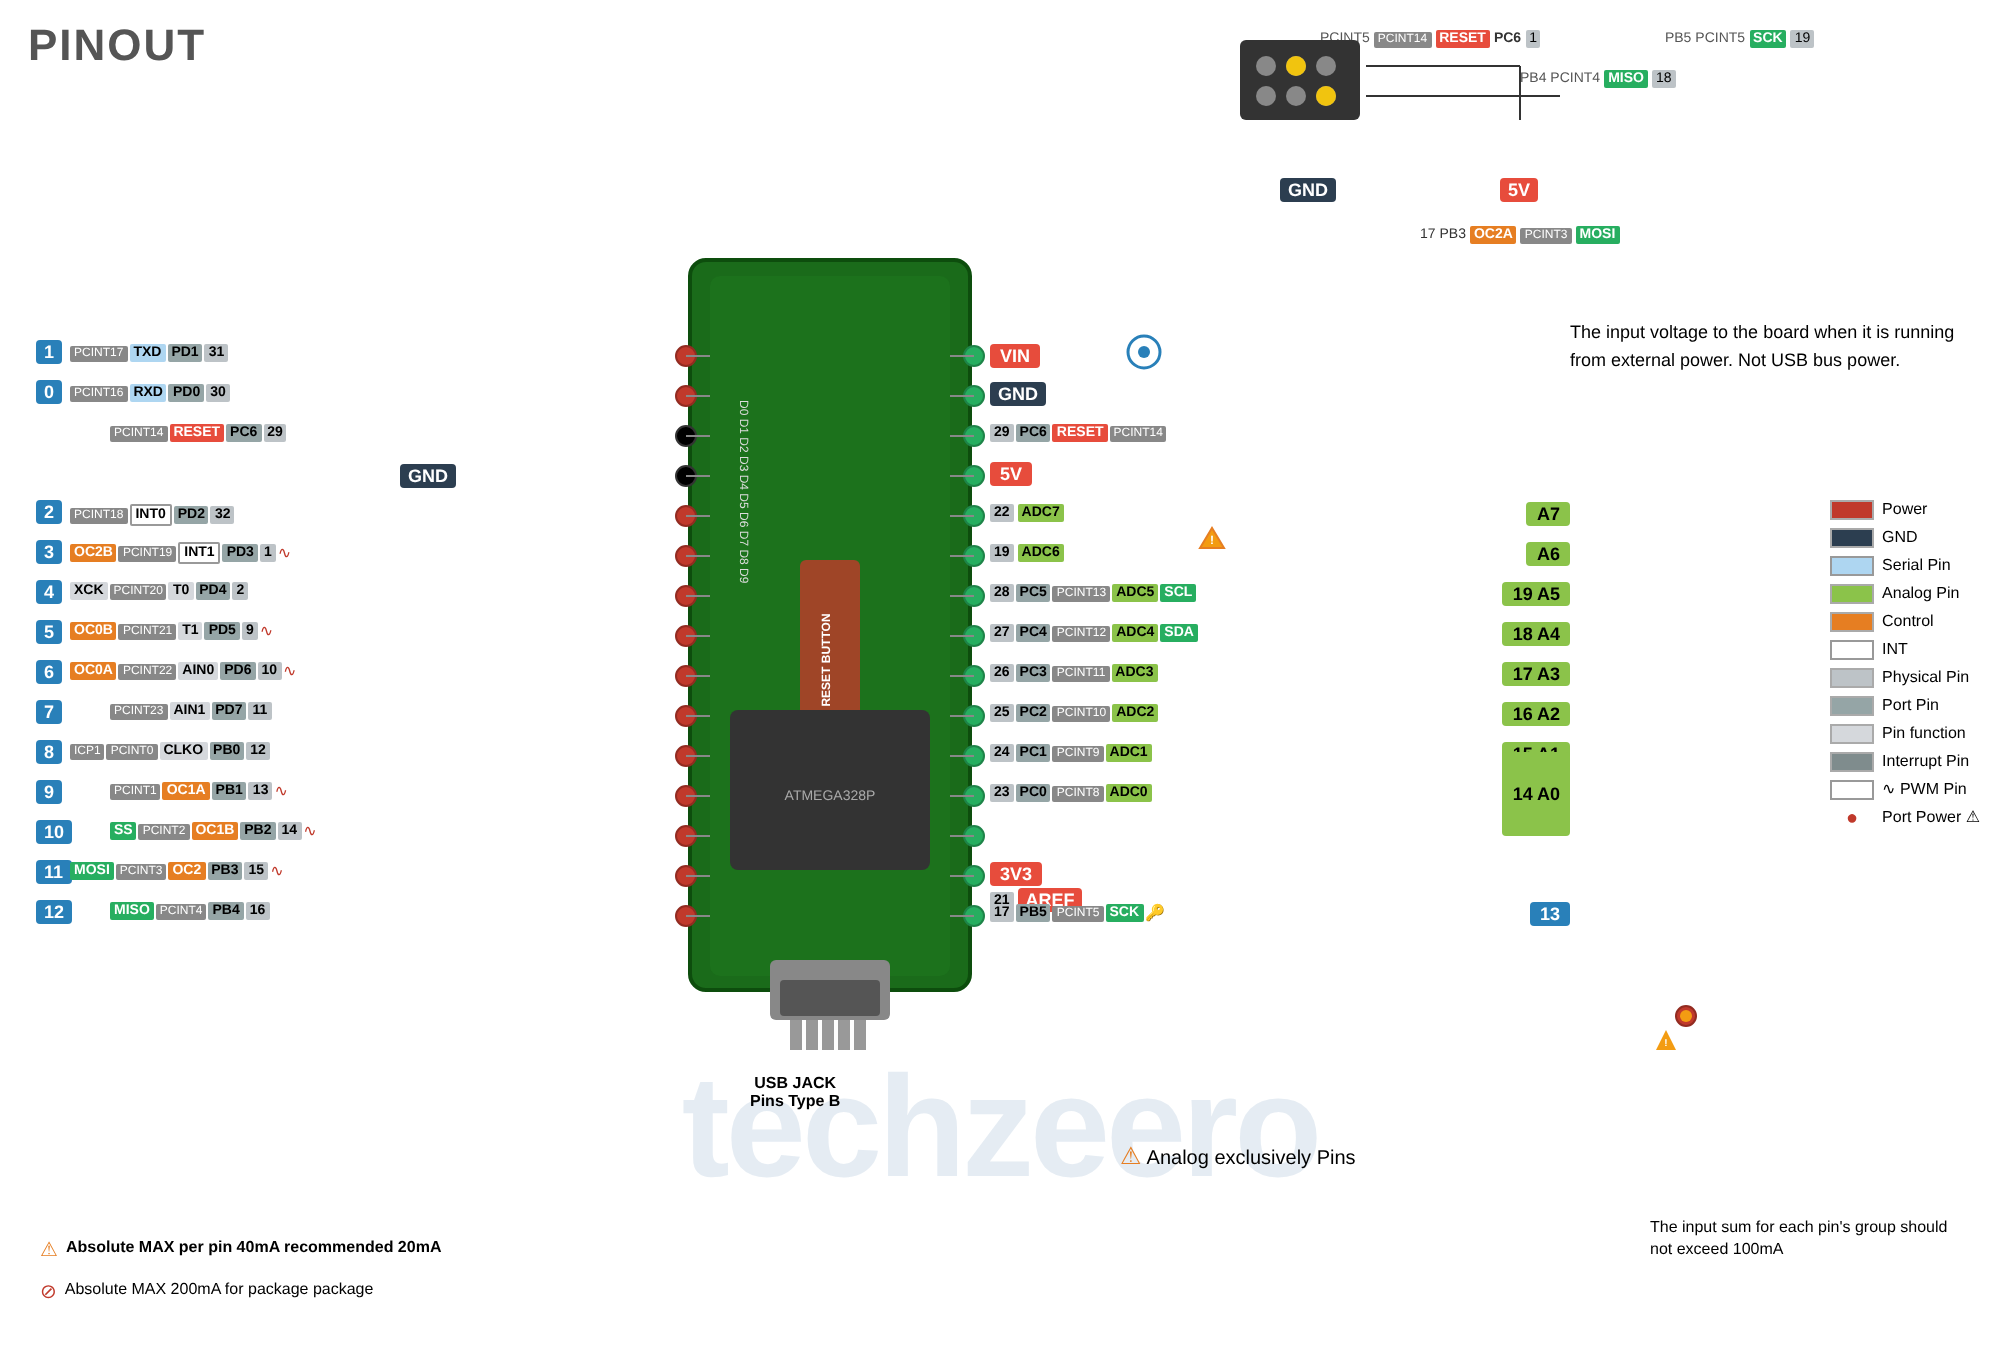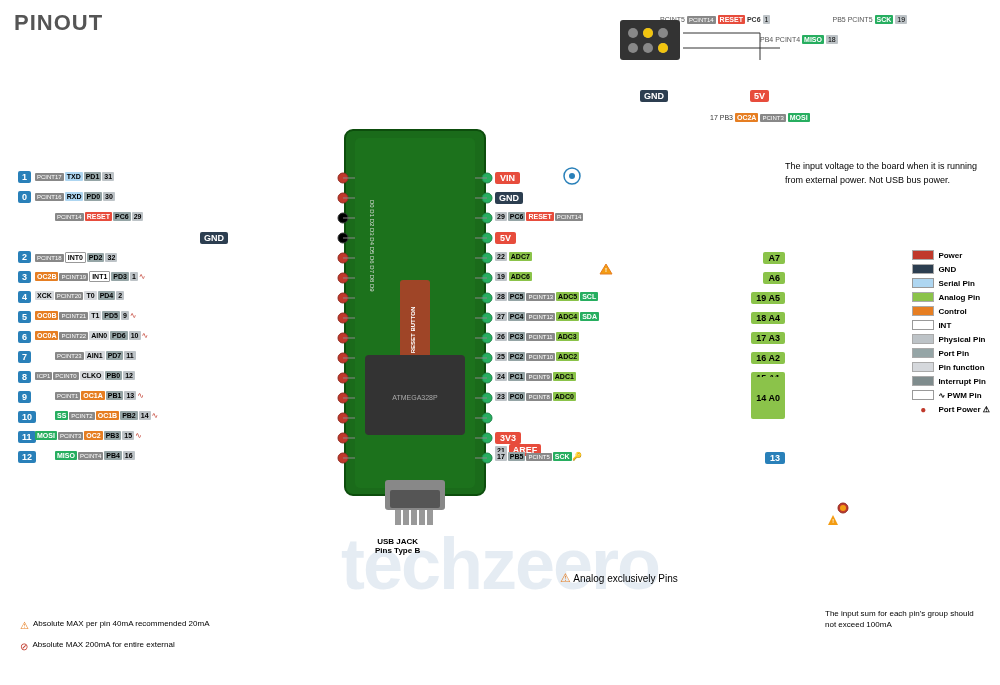--- a/index.html
+++ b/index.html
@@ -38,24 +38,23 @@
     }
 
     
     .legend {
       position: absolute;
       right: 10px;
       top: 250px;
     }
     .legend-item {
       display: flex;
-      align-items: flex-end;
+      align-items: flex-start;
       margin-bottom: 4px;
       font-size: 8px;
-      font-weight: bold;
     }
     .legend-color {
       width: 22px;
       height: 10px;
       margin-right: 4px;
       border: 1px solid #aaa;
     }
 
     
     .info-box {
@@ -648,19 +647,19 @@
 </div>
 
 <div class="analog-exclusive">
   <span style="font-size:12px;color:#e67e22;">⚠</span>
   <span style="font-size:10px;">Analog exclusively Pins</span>
 </div>
 
 <div class="warning-box">
   <div style="display:flex;align-items:flex-start;margin-bottom:5px;">
     <span class="warning-icon" style="margin-right:4px;">⚠</span>
-    <span style="font-size:8px;">Absolute MAX per pin 40mA recommended 20mA</span>
+    <span style="font-size:8px;font-weight:bold;">Absolute MAX per pin 40mA recommended 20mA</span>
   </div>
   <div style="display:flex;align-items:flex-start;">
     <span class="no-icon" style="margin-right:4px;">⊘</span>
-    <span style="font-size:8px;">Absolute MAX 200mA for entire external</span>
+    <span style="font-size:8px;">Absolute MAX 200mA for package package</span>
   </div>
 </div>
 
 </body></html>

